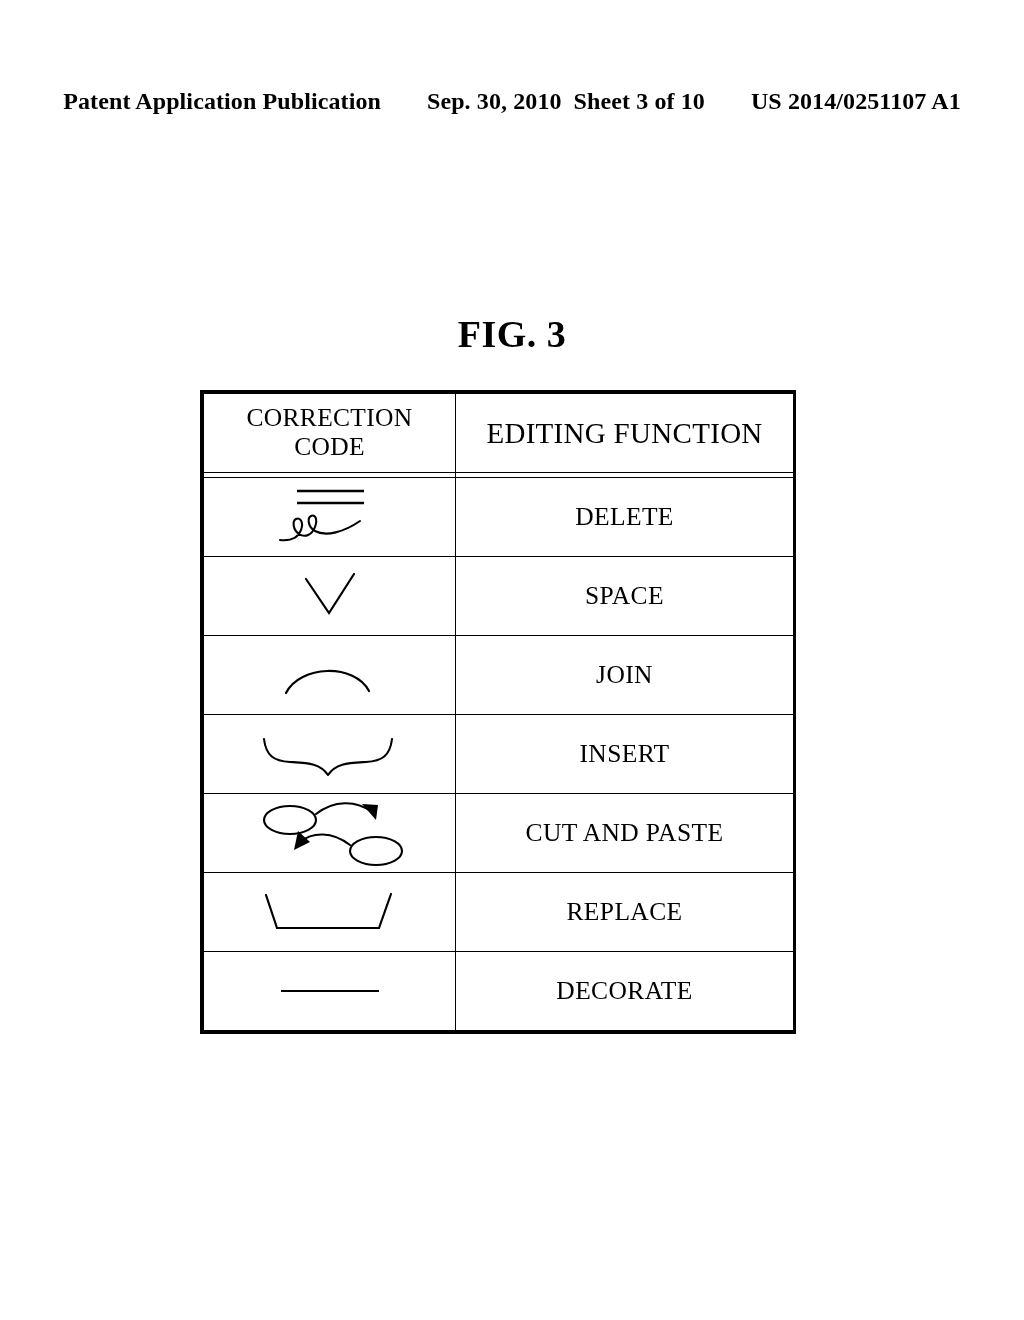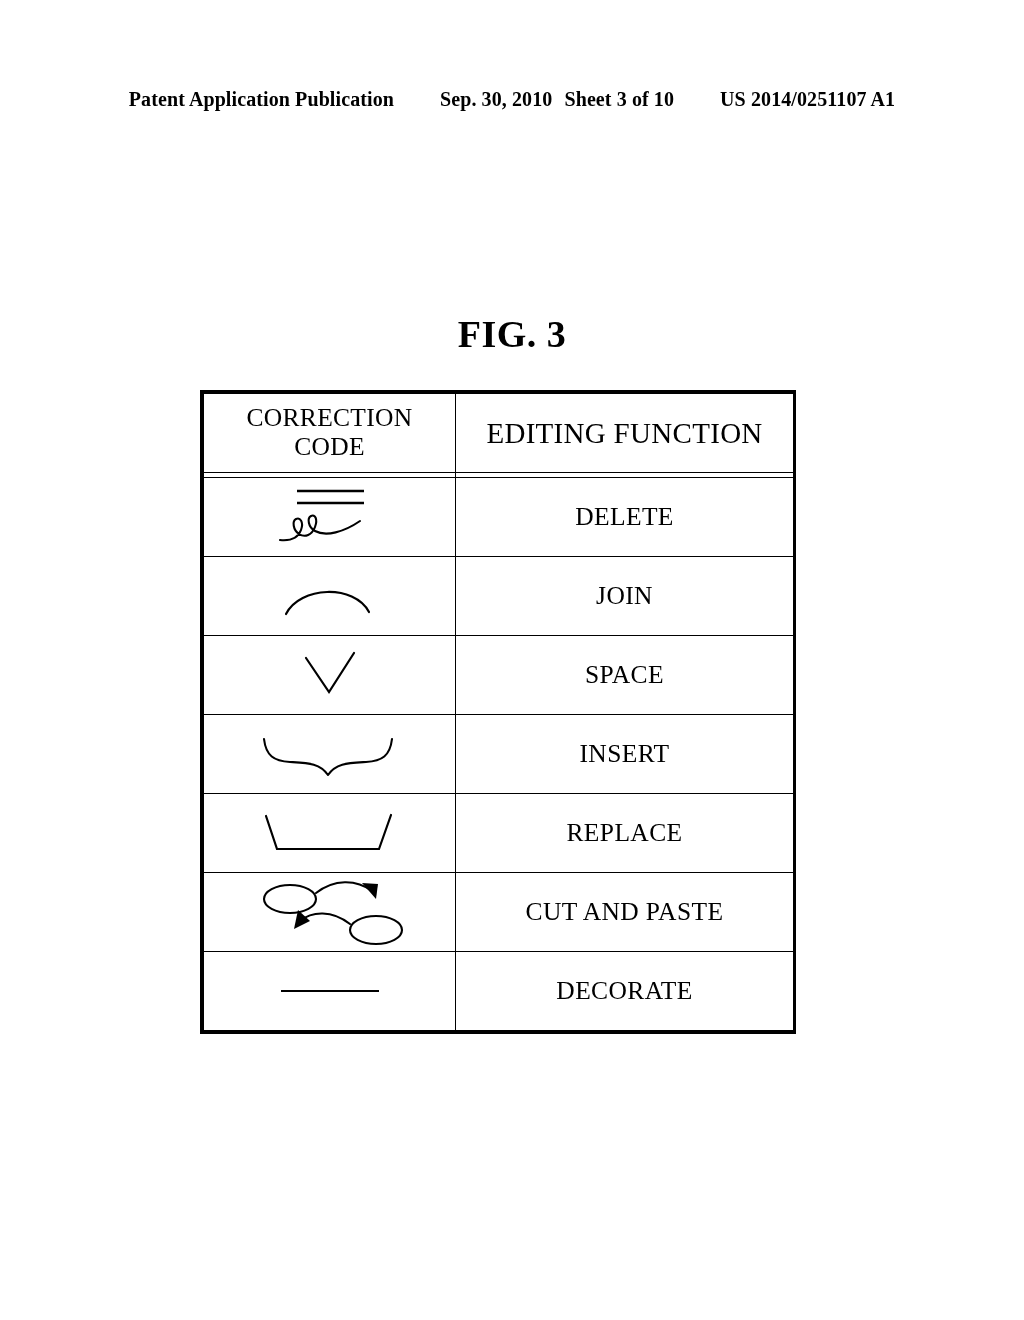--- a/index.html
+++ b/index.html
@@ -21,21 +21,21 @@
   #page-header {
     position: absolute;
     top: 88px;
     left: 0;
     width: 1024px;
     display: flex;
     justify-content: center;
     align-items: center;
     font-family: "Liberation Serif", "DejaVu Serif", serif;
     font-weight: bold;
-    font-size: 20px;
+    font-size: 24px;
     letter-spacing: 0.1px;
     white-space: nowrap;
   }
   #page-header .hd-pub     { margin-right: 46px; }
   #page-header .hd-date    { margin-right: 12px; }
   #page-header .hd-sheet   { margin-right: 46px; }
   #page-header .hd-patno   { }
 
   
   #fig-label {
@@ -167,65 +167,52 @@
         </td>
         <td>
           <span class="fn-text">DELETE</span>
         </td>
       </tr>
 
       <tr class="body-row">
         <td class="sym-cell">
           <span class="sym-wrap">
             <svg width="252" height="78" viewBox="0 0 252 78" xmlns="http://www.w3.org/2000/svg">
+              <path d="M 102 22 L 125 56 L 150 17" fill="none" stroke="#000" stroke-width="2.2" stroke-linecap="round" stroke-linejoin="miter"></path>
+            </svg>
+          </span>
+        </td>
+        <td>
+          <span class="fn-text">SPACE</span>
+        </td>
+      </tr>
+
+      <tr class="body-row">
+        <td class="sym-cell">
+          <span class="sym-wrap">
+            <svg width="252" height="78" viewBox="0 0 252 78" xmlns="http://www.w3.org/2000/svg">
               <path d="M 82 57 C 96 29 150 27 165 55" fill="none" stroke="#000" stroke-width="2.2" stroke-linecap="round"></path>
             </svg>
           </span>
         </td>
         <td>
           <span class="fn-text">JOIN</span>
         </td>
       </tr>
 
       <tr class="body-row">
         <td class="sym-cell">
           <span class="sym-wrap">
             <svg width="252" height="78" viewBox="0 0 252 78" xmlns="http://www.w3.org/2000/svg">
-              <path d="M 102 22 L 125 56 L 150 17" fill="none" stroke="#000" stroke-width="2.2" stroke-linecap="round" stroke-linejoin="miter"></path>
-            </svg>
-          </span>
-        </td>
-        <td>
-          <span class="fn-text">SPACE</span>
-        </td>
-      </tr>
-
-      <tr class="body-row">
-        <td class="sym-cell">
-          <span class="sym-wrap">
-            <svg width="252" height="78" viewBox="0 0 252 78" xmlns="http://www.w3.org/2000/svg">
               <path d="M 60 24 C 62 41 70 46 86 47 C 104 48 116 48 124 60 C 132 48 144 48 162 47 C 178 46 186 41 188 24" fill="none" stroke="#000" stroke-width="2.1" stroke-linecap="round" stroke-linejoin="round"></path>
             </svg>
           </span>
         </td>
         <td>
           <span class="fn-text">INSERT</span>
-        </td>
-      </tr>
-
-      <tr class="body-row">
-        <td class="sym-cell">
-          <span class="sym-wrap">
-            <svg width="252" height="78" viewBox="0 0 252 78" xmlns="http://www.w3.org/2000/svg">
-              <path d="M 62 22 L 73 55 L 175 55 L 187 21" fill="none" stroke="#000" stroke-width="2.2" stroke-linecap="round" stroke-linejoin="miter"></path>
-            </svg>
-          </span>
-        </td>
-        <td>
-          <span class="fn-text">REPLACE</span>
         </td>
       </tr>
 
       <tr class="body-row">
         <td class="sym-cell">
           <span class="sym-wrap">
             <svg width="252" height="78" viewBox="0 0 252 78" xmlns="http://www.w3.org/2000/svg">
               <ellipse cx="86" cy="26" rx="26" ry="14" fill="none" stroke="#000" stroke-width="2.1"></ellipse>
               <path d="M 112 20 C 130 6 152 6 168 18" fill="none" stroke="#000" stroke-width="2.1" stroke-linecap="round"></path>
               <polygon points="172,26 158,10 174,11" fill="#000"></polygon>
@@ -237,20 +224,33 @@
         </td>
         <td>
           <span class="fn-text">CUT AND PASTE</span>
         </td>
       </tr>
 
       <tr class="body-row">
         <td class="sym-cell">
           <span class="sym-wrap">
             <svg width="252" height="78" viewBox="0 0 252 78" xmlns="http://www.w3.org/2000/svg">
+              <path d="M 62 22 L 73 55 L 175 55 L 187 21" fill="none" stroke="#000" stroke-width="2.2" stroke-linecap="round" stroke-linejoin="miter"></path>
+            </svg>
+          </span>
+        </td>
+        <td>
+          <span class="fn-text">REPLACE</span>
+        </td>
+      </tr>
+
+      <tr class="body-row">
+        <td class="sym-cell">
+          <span class="sym-wrap">
+            <svg width="252" height="78" viewBox="0 0 252 78" xmlns="http://www.w3.org/2000/svg">
               <line x1="77" y1="39" x2="175" y2="39" stroke="#000" stroke-width="1.8"></line>
             </svg>
           </span>
         </td>
         <td>
           <span class="fn-text">DECORATE</span>
         </td>
       </tr>
 
     </tbody>

